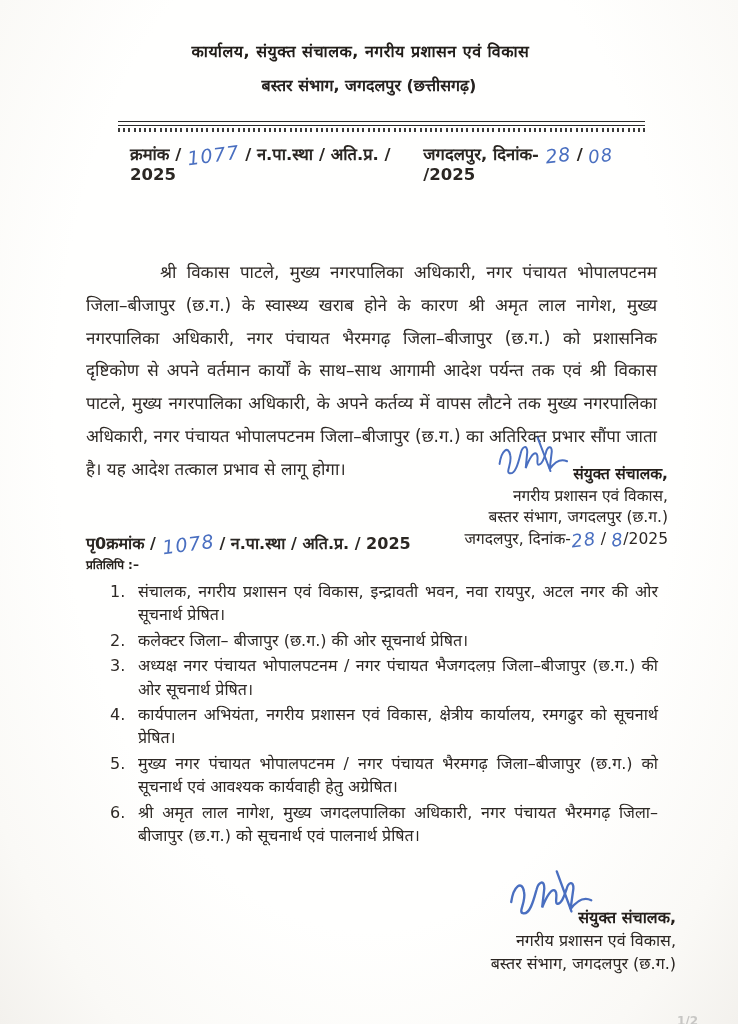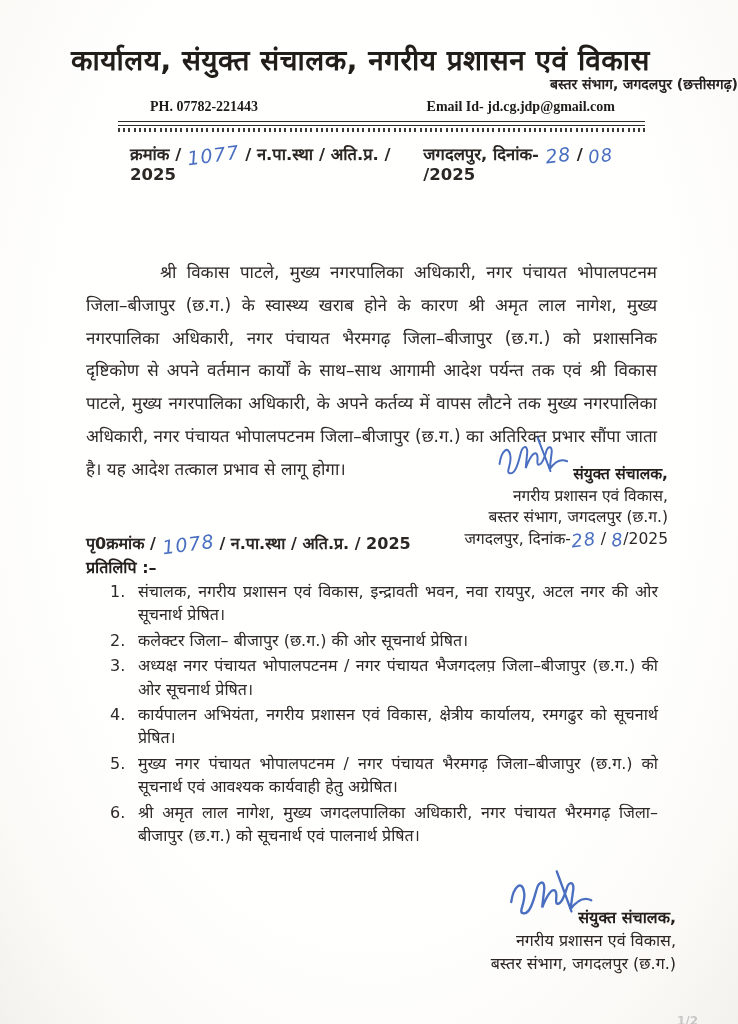--- a/index.html
+++ b/index.html
@@ -11,25 +11,25 @@
   }
   .paper{
     position:relative;width:738px;height:1024px;overflow:hidden;
     background:
       radial-gradient(ellipse at 50% 40%, #fffffe 60%, #faf9f6 85%, #f3f1ed 100%);
     color:#2f2a26;
   }
   
   .hdr-title{
     position:absolute;top:40px;left:0;right:17px;text-align:center;
-    font-size:28px;font-weight:700;color:#211d19;letter-spacing:.5px;
+    font-size:16px;font-weight:700;color:#211d19;letter-spacing:.5px;
   }
   .hdr-sub{
-    position:absolute;top:74px;left:0;right:0;text-align:right;
-    font-size:14px;font-weight:700;color:#262220;
+    position:absolute;top:74px;left:0;right:0;text-align:center;
+    font-size:16px;font-weight:700;color:#262220;
   }
   .hdr-contact{
     position:absolute;top:99px;left:120px;right:95px;
     display:flex;justify-content:space-between;padding:0 28px 0 30px;
     font-family:"Liberation Serif","DejaVu Serif",serif;
     font-size:14px;font-weight:700;color:#1e1c1a;
   }
   .rule-double{
     position:absolute;top:121px;left:118px;right:93px;height:3px;
     border-top:1.6px solid #2b2b2b;border-bottom:1.2px solid #2b2b2b;
@@ -73,21 +73,21 @@
   .scribble-top{top:428px;left:495px;width:86px;height:52px;transform:rotate(-4deg);}
   .scribble-bottom{top:862px;left:506px;width:102px;height:58px;transform:rotate(-3deg);}
   .sig-date{white-space:nowrap;}
   
   .endorse-row{
     position:absolute;top:532px;left:86px;
     font-size:16px;font-weight:600;color:#2b2723;white-space:nowrap;
   }
   .copy-label{
     position:absolute;top:556px;left:86px;
-    font-size:16px;font-weight:700;color:#241f1b;
+    font-size:12px;font-weight:700;color:#241f1b;
   }
   
   .copy-list{
     position:absolute;top:580px;left:110px;right:80px;
     font-size:16px;line-height:23.4px;color:#2e2925;font-weight:500;
   }
   .copy-item{display:flex;margin-bottom:2px;}
   .copy-num{flex:0 0 28px;}
   .copy-text{flex:1;text-align:justify;}
   
@@ -96,24 +96,20 @@
     font-size:12px;color:#c7c6c4;font-weight:600;
   }
 </style>
 </head>
 <body>
 
 <div class="paper">
 
   <div class="hdr-title">कार्यालय, संयुक्त संचालक, नगरीय प्रशासन एवं विकास</div>
   <div class="hdr-sub">बस्तर संभाग, जगदलपुर (छत्तीसगढ़)</div>
-  <div class="hdr-contact">
-    <span>PH. 07782-221443</span>
-    <span>Email Id-  jd.cg.jdp@gmail.com</span>
-  </div>
   <div class="rule-double"></div>
   <div class="rule-dots"></div>
 
   <div class="ref-row">
     <span>
       <span>क्रमांक /</span>
       <span class="ink">1077</span>
       <span>/ न.पा.स्था / अति.प्र. / 2025</span>
     </span>
     <span>

